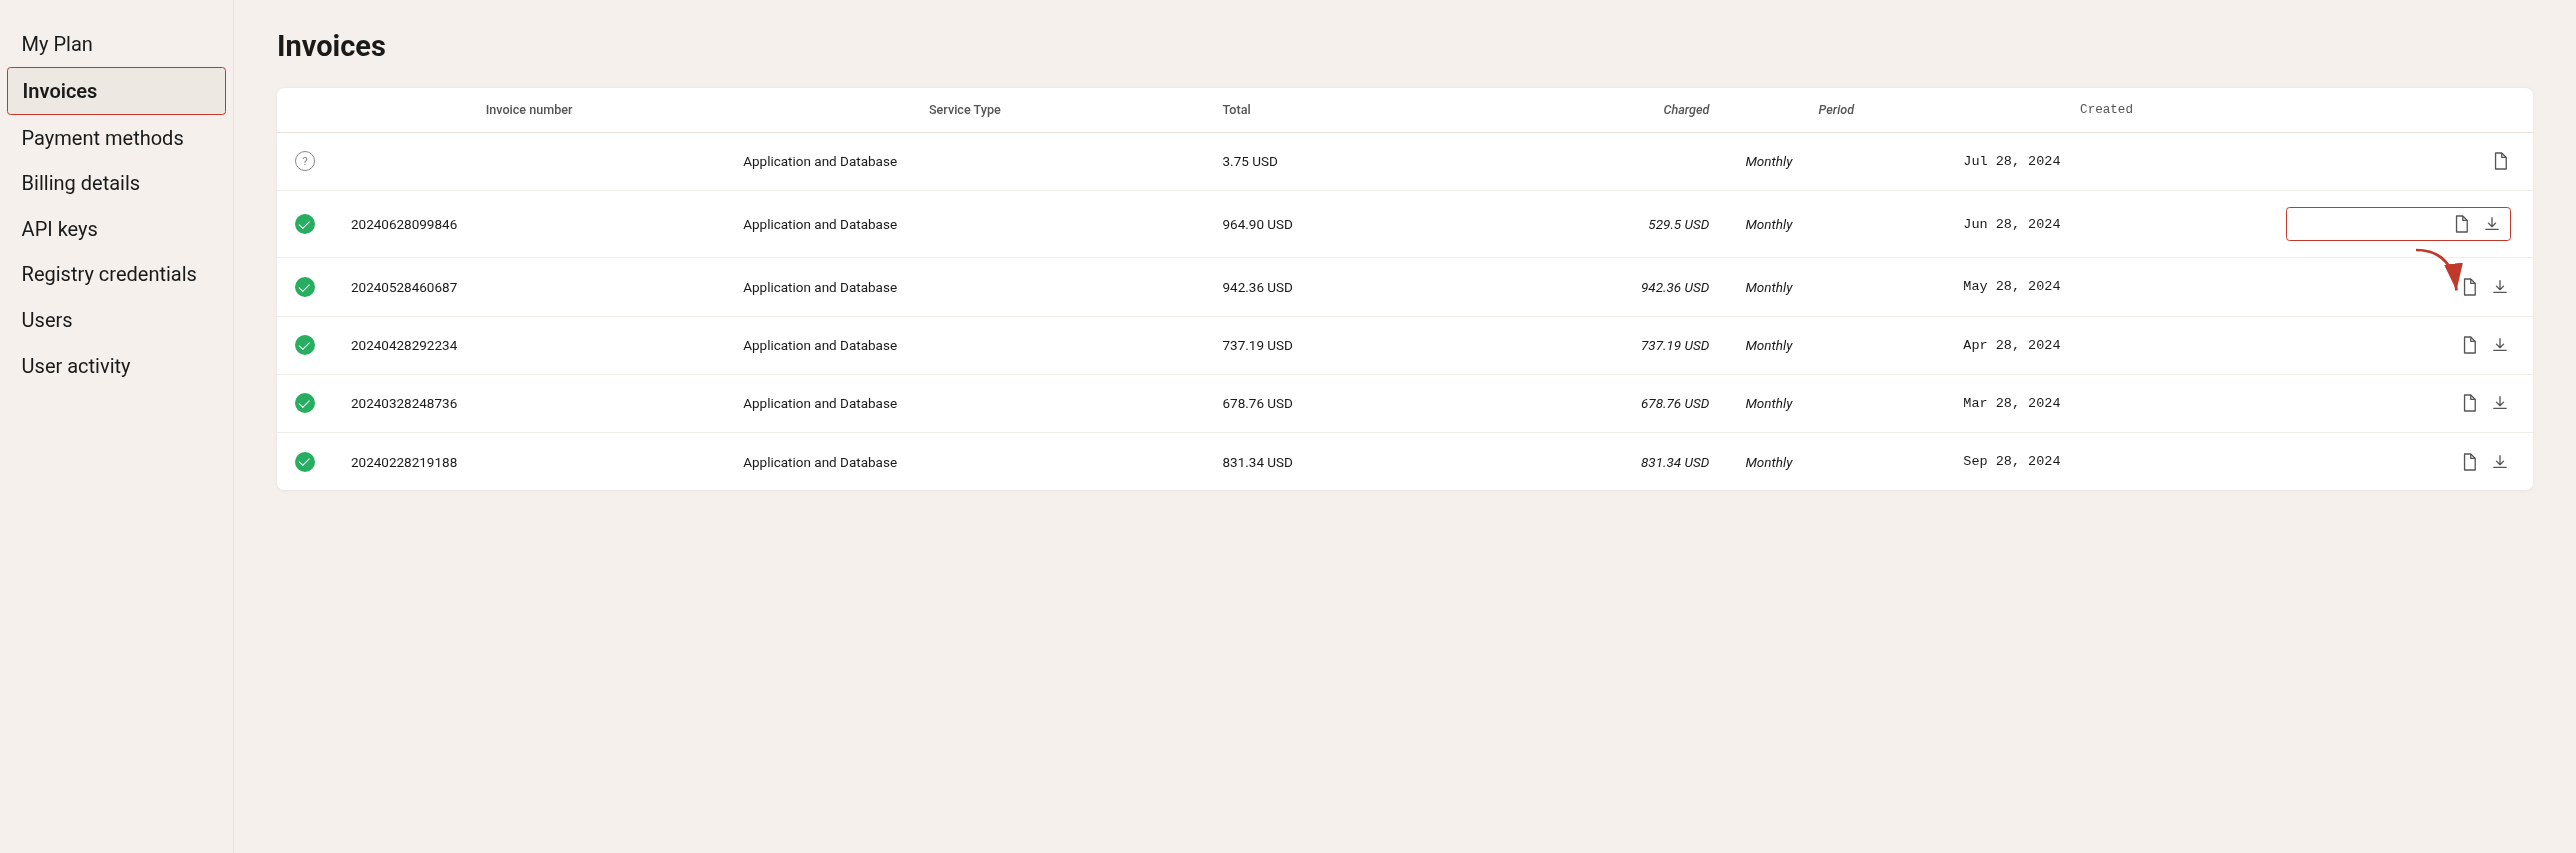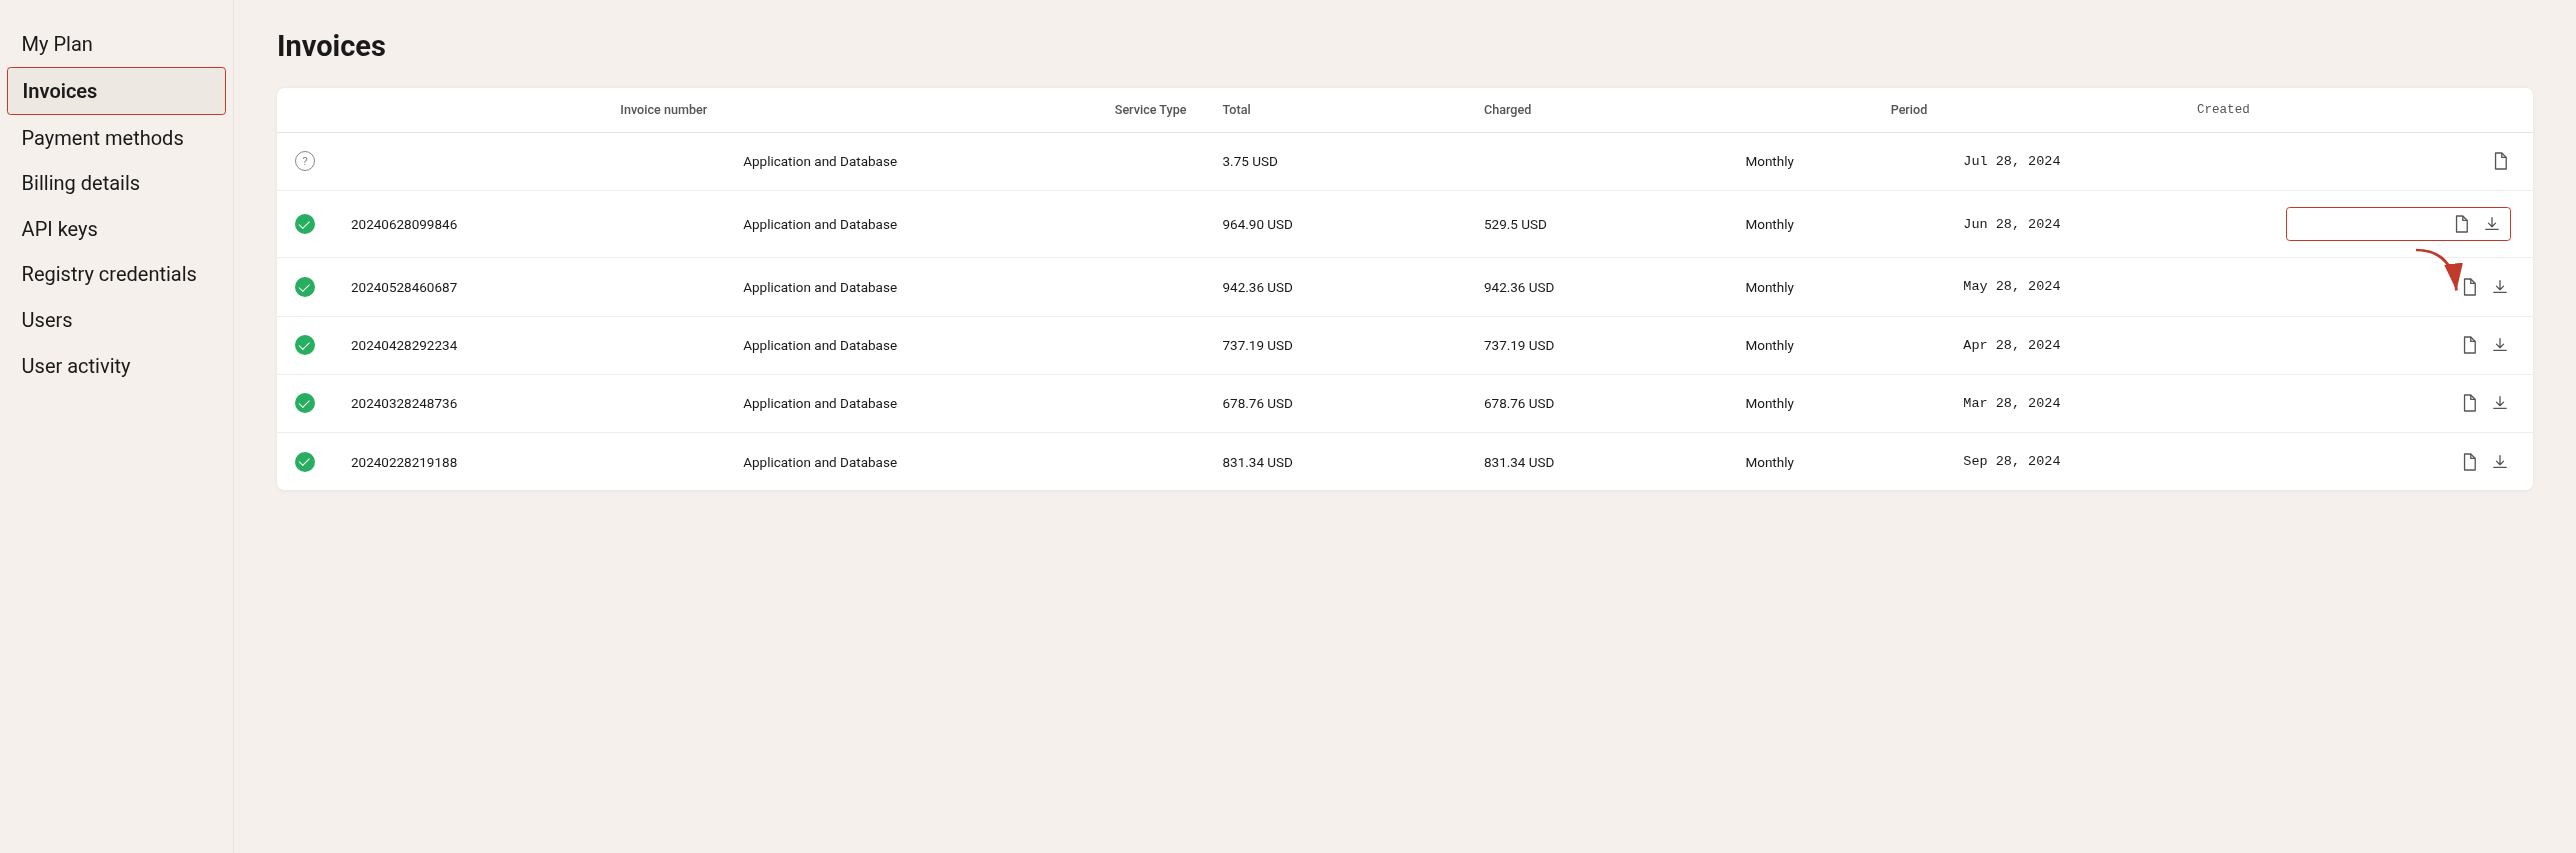--- a/index.html
+++ b/index.html
@@ -58,21 +58,21 @@
     }
     table {
       width: 100%;
       border-collapse: collapse;
     }
     thead tr {
       border-bottom: 0.9px solid #e8e2db;
     }
     thead th {
       padding: 14.4px 18px;
-      text-align: right;
+      text-align: center;
       font-size: 12.6px;
       font-weight: 500;
       color: #555;
       white-space: nowrap;
     }
     tbody tr {
       border-bottom: 0.9px solid #f0ece7;
     }
     tbody tr:last-child {
       border-bottom: none;
@@ -80,22 +80,22 @@
     tbody td {
       padding: 16px 18px;
       font-size: 13.5px;
       color: #1a1a1a;
       vertical-align: middle;
     }
     .col-icon { width: 47px; text-align: center; }
     .col-invoice { min-width: 162px; }
     .col-service { min-width: 198px; }
     .col-total { min-width: 108px; text-align: left; }
-    .col-charged { min-width: 108px; text-align: left; }
-    .col-period { min-width: 90px; }
+    .col-charged { min-width: 108px; text-align: right; font-style: italic; }
+    .col-period { min-width: 90px; font-style: italic; }
     .col-created { min-width: 126px; font-family: Liberation Mono, monospace; }
     .col-actions { min-width: 81px; text-align: right; padding-right: 21.6px; }
     .status-pending {
       border: 1.8px solid #888;
       border-radius: 50%;
       width: 20px;
       height: 20px;
       display: inline-flex;
       align-items: center;
       justify-content: center;

